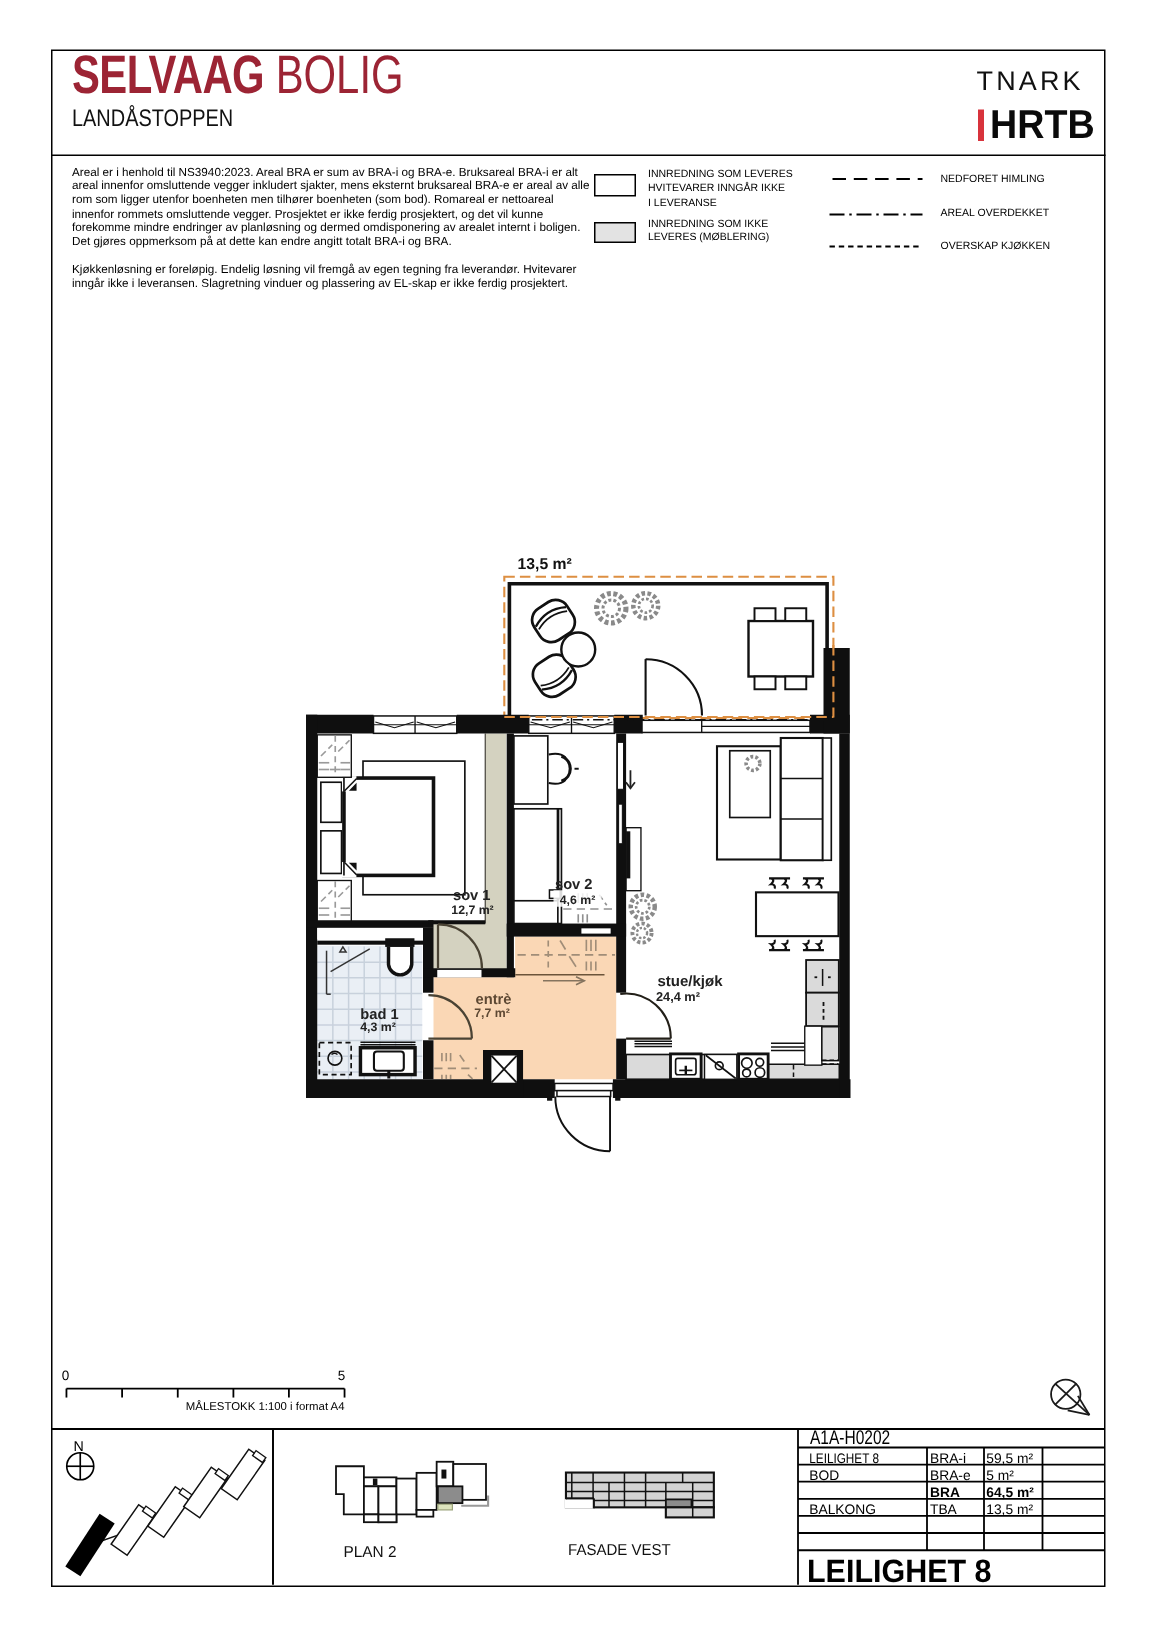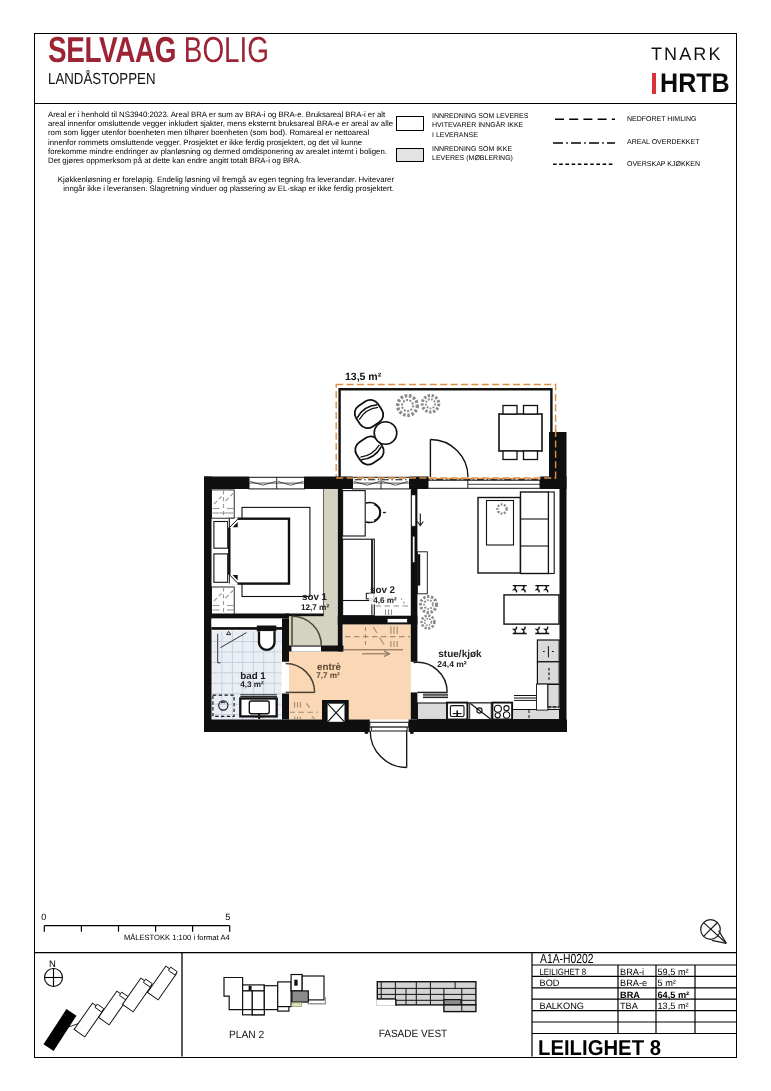--- a/index.html
+++ b/index.html
@@ -21,21 +21,21 @@
 <div class="abs" style="left:651px;top:44px;font-weight:400;font-size:18px;letter-spacing:2.1px;color:#111;">TNARK</div>
 
 <div class="abs" style="left:652px;top:72.5px;width:4.2px;height:21px;background:#d8333c;"></div>
 
 <div class="abs" style="left:660px;top:68px;font-weight:700;font-size:27px;letter-spacing:0px;color:#0a0a0a;transform:scaleX(0.93);transform-origin:left top;">HRTB</div>
 
 <div class="abs" style="left:34px;top:103px;width:702.6px;height:1.2px;background:#000;"></div>
 
 <div class="abs" style="left:48px;top:109.5px;width:346px;font-size:7.8px;line-height:9.35px;color:#000;">Areal er i henhold til NS3940:2023. Areal BRA er sum av BRA-i og BRA-e. Bruksareal BRA-i er alt areal innenfor omsluttende vegger inkludert sjakter, mens eksternt bruksareal BRA-e er areal av alle rom som ligger utenfor boenheten men tilhører boenheten (som bod). Romareal er nettoareal innenfor rommets omsluttende vegger. Prosjektet er ikke ferdig prosjektert, og det vil kunne forekomme mindre endringer av planløsning og dermed omdisponering av arealet internt i boligen. Det gjøres oppmerksom på at dette kan endre angitt totalt BRA-i og BRA.</div>
 
-<div class="abs" style="left:48px;top:174.5px;width:346px;font-size:7.8px;line-height:9.35px;color:#000;text-align:right;">Kjøkkenløsning er foreløpig. Endelig løsning vil fremgå av egen tegning fra leverandør. Hvitevarer inngår ikke i leveransen. Slagretning vinduer og plassering av EL-skap er ikke ferdig prosjektert.</div>
+<div class="abs" style="left:48px;top:174.5px;width:346px;font-size:7.8px;line-height:9.35px;color:#000;">Kjøkkenløsning er foreløpig. Endelig løsning vil fremgå av egen tegning fra leverandør. Hvitevarer inngår ikke i leveransen. Slagretning vinduer og plassering av EL-skap er ikke ferdig prosjektert.</div>
 
 <div class="abs" style="left:396px;top:116px;width:26px;height:12.5px;border:1.1px solid #000;background:#fff;"></div>
 
 <div class="abs" style="left:432px;top:111.5px;font-size:7px;line-height:9.9px;color:#000;">INNREDNING SOM LEVERES<br>HVITEVARER INNGÅR IKKE<br>I LEVERANSE</div>
 
 <div class="abs" style="left:396px;top:147.5px;width:26px;height:12.5px;border:1.1px solid #000;background:#e3e3e3;"></div>
 
 <div class="abs" style="left:432px;top:144.5px;font-size:7px;line-height:9.9px;color:#000;">INNREDNING SOM IKKE<br>LEVERES (MØBLERING)</div>
 
 <svg class="abs" style="left:0;top:0;" width="771" height="1091" viewBox="0 0 771 1091">

